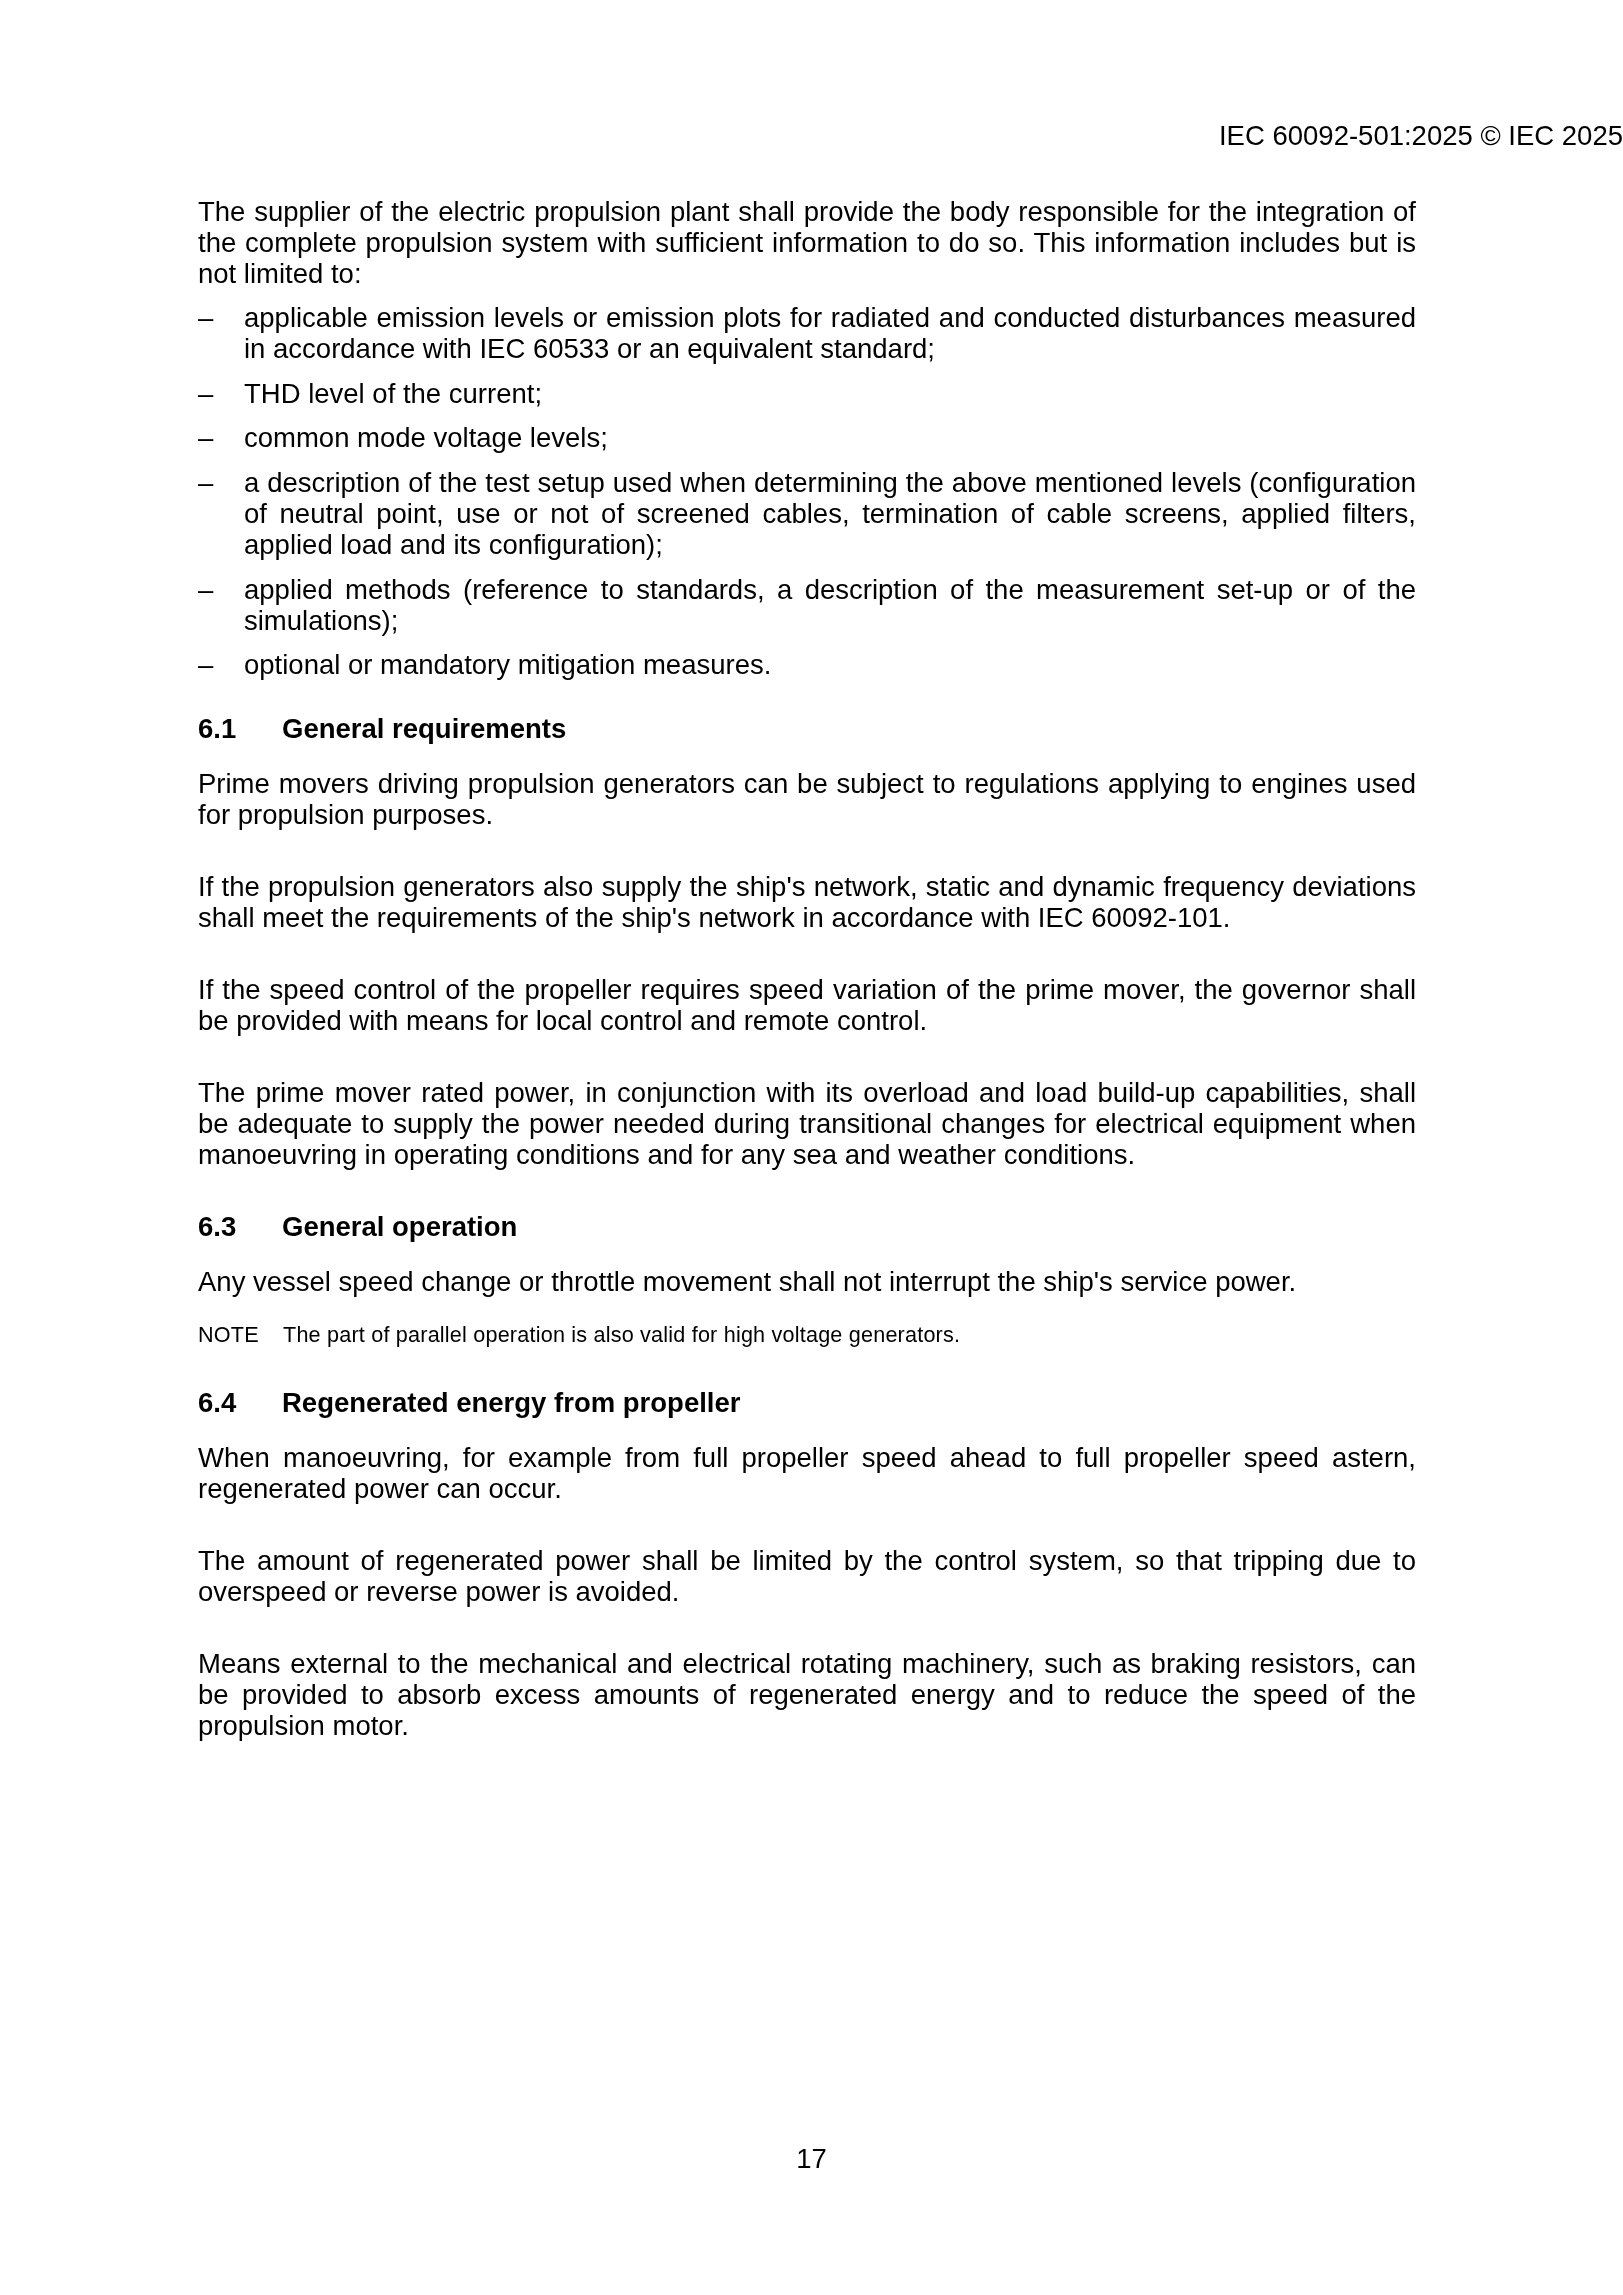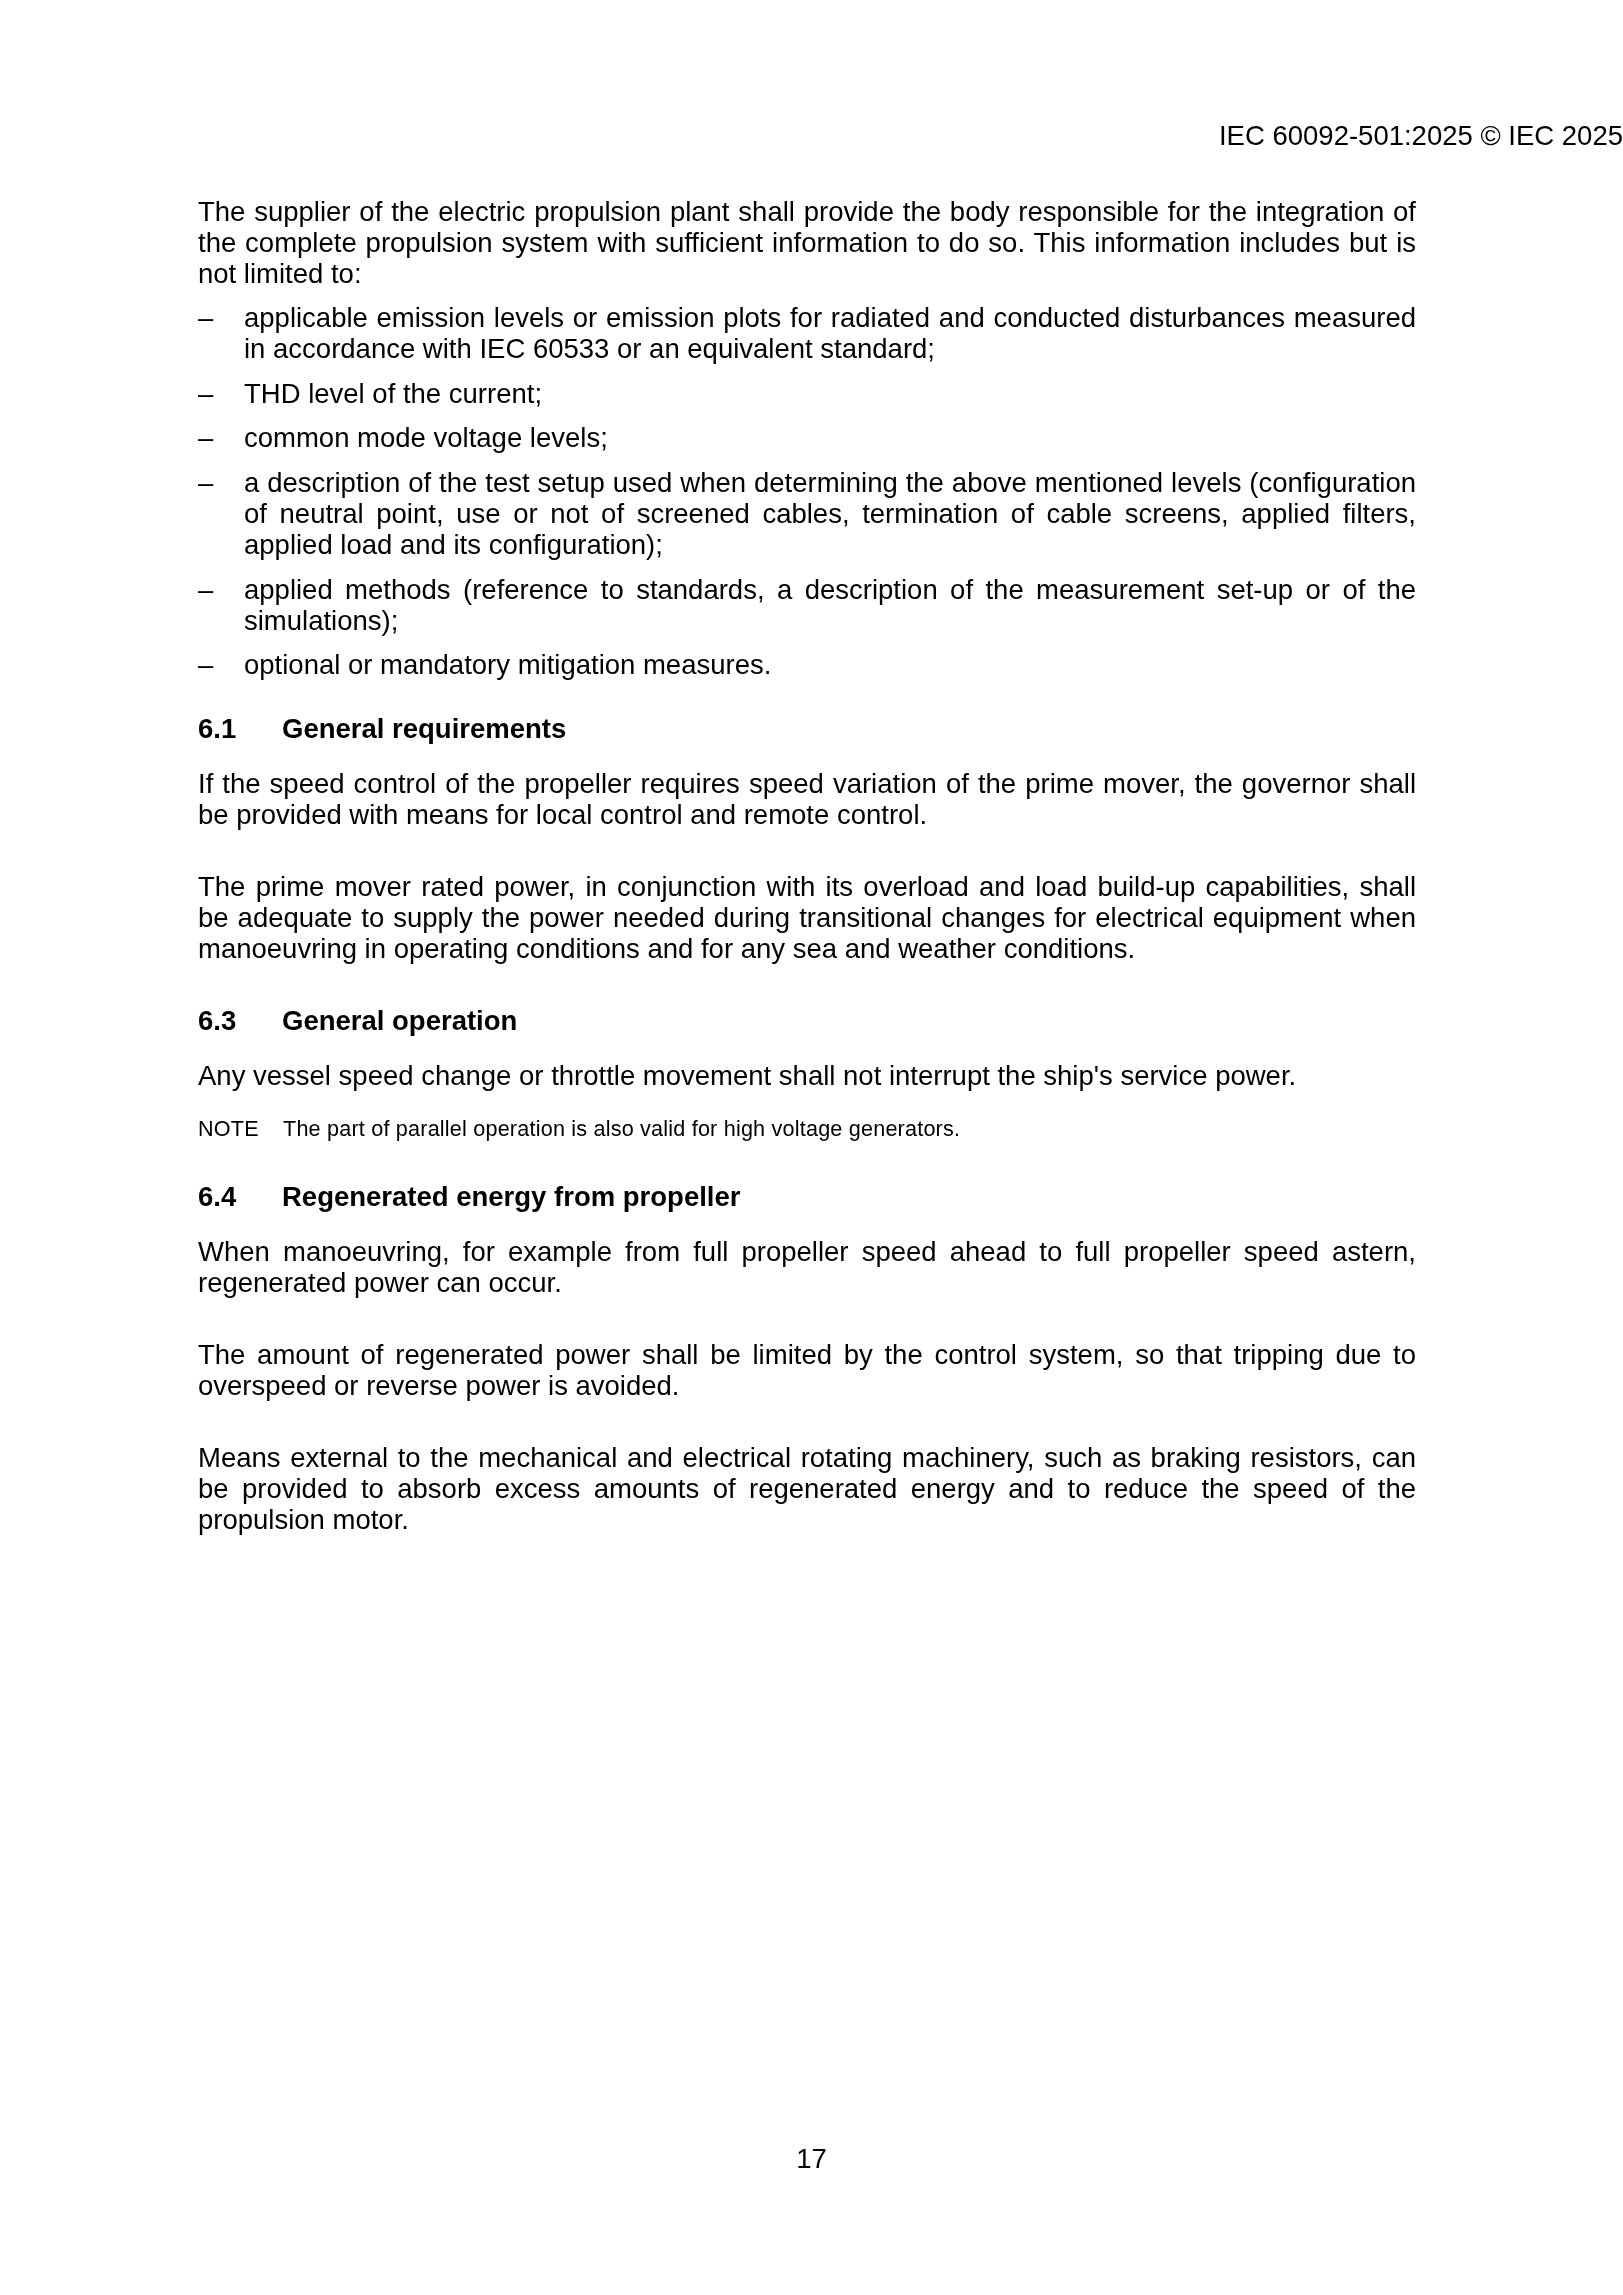--- a/index.html
+++ b/index.html
@@ -49,21 +49,23 @@
     <li><span class="dash">–</span><span>common mode voltage levels;</span></li>
     <li><span class="dash">–</span><span>a description of the test setup used when determining the above mentioned levels (configuration of neutral point, use or not of screened cables, termination of cable screens, applied filters, applied load and its configuration);</span></li>
     <li><span class="dash">–</span><span>applied methods (reference to standards, a description of the measurement set-up or of the simulations);</span></li>
     <li><span class="dash">–</span><span>optional or mandatory mitigation measures.</span></li>
   </ul>
 
 
   <h3>
     <span class="num">6.1</span><span>General requirements</span>
   </h3>
+  <p class="para">Prime movers driving propulsion generators can be subject to regulations applying to engines used for propulsion purposes.</p>
 
+  <p class="para">If the propulsion generators also supply the ship's network, static and dynamic frequency deviations shall meet the requirements of the ship's network in accordance with IEC 60092-101.</p>
   <p class="para">If the speed control of the propeller requires speed variation of the prime mover, the governor shall be provided with means for local control and remote control.</p>
   <p class="para">The prime mover rated power, in conjunction with its overload and load build-up capabilities, shall be adequate to supply the power needed during transitional changes for electrical equipment when manoeuvring in operating conditions and for any sea and weather conditions.</p>
 
   <h3>
     <span class="num">6.3</span><span>General operation</span>
   </h3>
   <p class="para">Any vessel speed change or throttle movement shall not interrupt the ship's service power.</p>
   <p class="note">
     <span class="note-label">NOTE</span><span>The part of parallel operation is also valid for high voltage generators.</span>
   </p>

